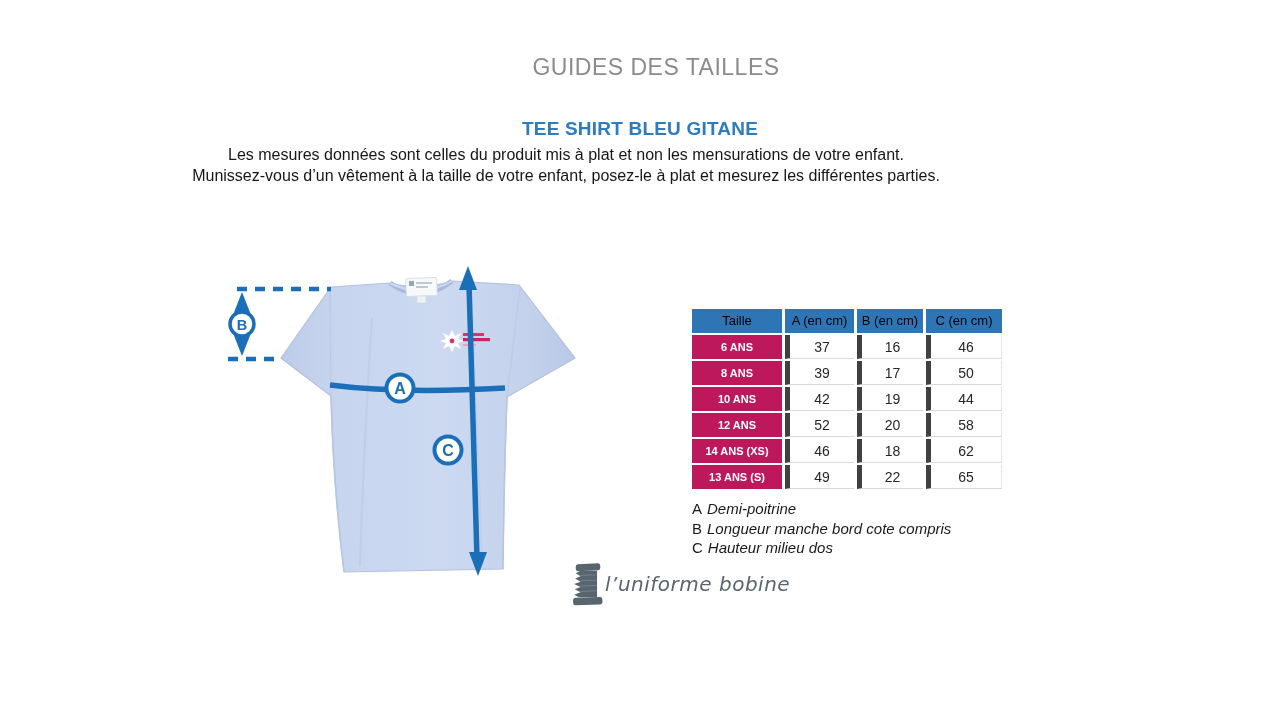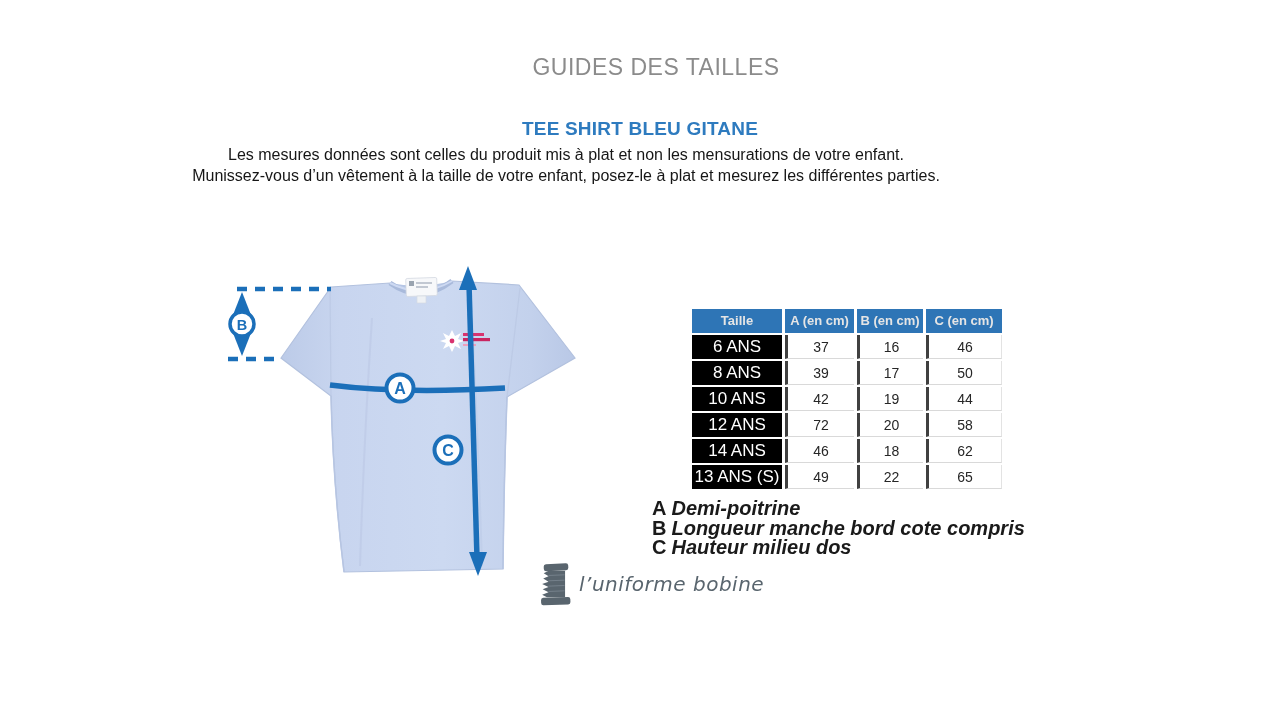--- a/index.html
+++ b/index.html
@@ -26,37 +26,37 @@
   .diagram { position:absolute; left:220px; top:248px; width:400px; height:350px; }
 
   
   .size-table {
     position:absolute; left:692px; top:309px;
     display:grid; grid-template-columns:90px 69px 66px 76px;
     column-gap:3px; row-gap:2px;
   }
   .size-table .cell { height:24px; line-height:24px; text-align:center; }
   .size-table .th {
-    background:#2e75b6; color:#e5e5e5; font-weight:700; font-size:13px;
+    background:#2e75b6; color:#000000; font-weight:400; font-size:13px;
   }
   .size-table .rowlabel {
-    background:#000000; color:#ffffff; font-weight:400; font-size:17px;
+    background:#be185d; color:#ffffff; font-weight:700; font-size:11px;
   }
   .size-table .val {
     background:#ffffff; color:#262626; font-size:14px;
-    border-bottom:1px solid #d9d9d9; border-left:3px solid #404040;
+    border-bottom:1px solid #d9d9d9; border-left:5px solid #404040;
   }
   .size-table .val.last { border-right:1px solid #e3e3e3; }
 
-  .legend { position:absolute; left:652px; top:500px; font-size:20px; color:#1a1a1a;font-weight:bold; }
+  .legend { position:absolute; left:692px; top:500px; font-size:15px; color:#1a1a1a; }
   .legend-line { margin-bottom:2.5px; line-height:17px; }
   .legend-letter { font-style:normal; margin-right:5px; }
   .legend-text { font-style:italic; }
 
-  .brand { position:absolute; left:540px; top:562px; display:flex; align-items:center; gap:7px;justify-content:space-between; }
+  .brand { position:absolute; left:572px; top:562px; display:flex; align-items:center; gap:1px;justify-content:space-between; }
   .brand-text {
     font-family:"DejaVu Sans", sans-serif; font-style:italic;
     font-size:20px; color:#59656e; letter-spacing:0.5px;
   }
 </style>
 </head>
 <body>
 
 <div id="canvas">
 
@@ -164,21 +164,21 @@
     <div class="cell val">39</div>
     <div class="cell val">17</div>
     <div class="cell val last">50</div>
 
     <div class="cell rowlabel">10 ANS</div>
     <div class="cell val">42</div>
     <div class="cell val">19</div>
     <div class="cell val last">44</div>
 
     <div class="cell rowlabel">12 ANS</div>
-    <div class="cell val">72</div>
+    <div class="cell val">52</div>
     <div class="cell val">20</div>
     <div class="cell val last">58</div>
 
     <div class="cell rowlabel">14 ANS (XS)</div>
     <div class="cell val">46</div>
     <div class="cell val">18</div>
     <div class="cell val last">62</div>
 
     <div class="cell rowlabel">13 ANS (S)</div>
     <div class="cell val">49</div>

